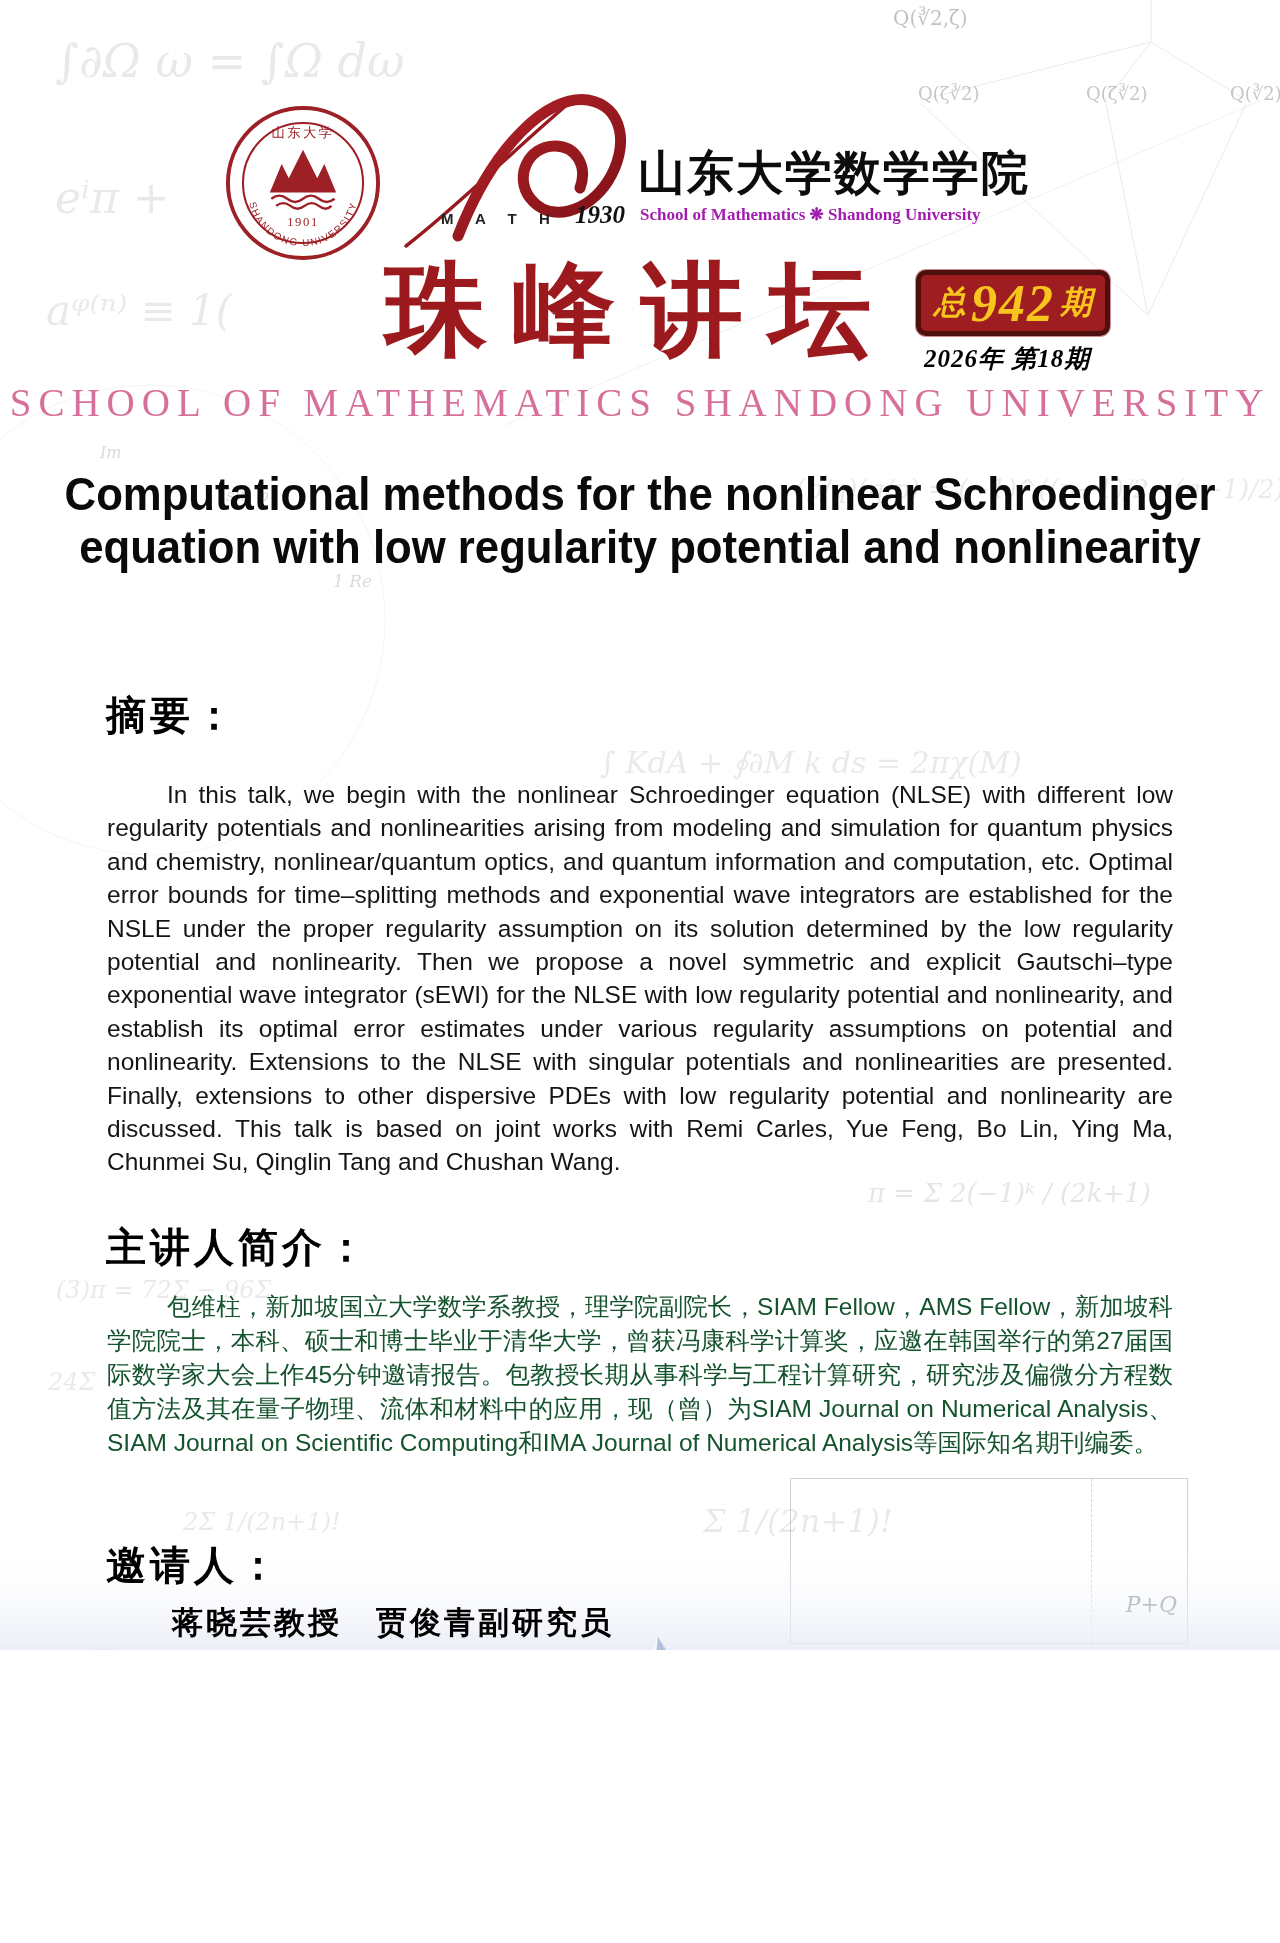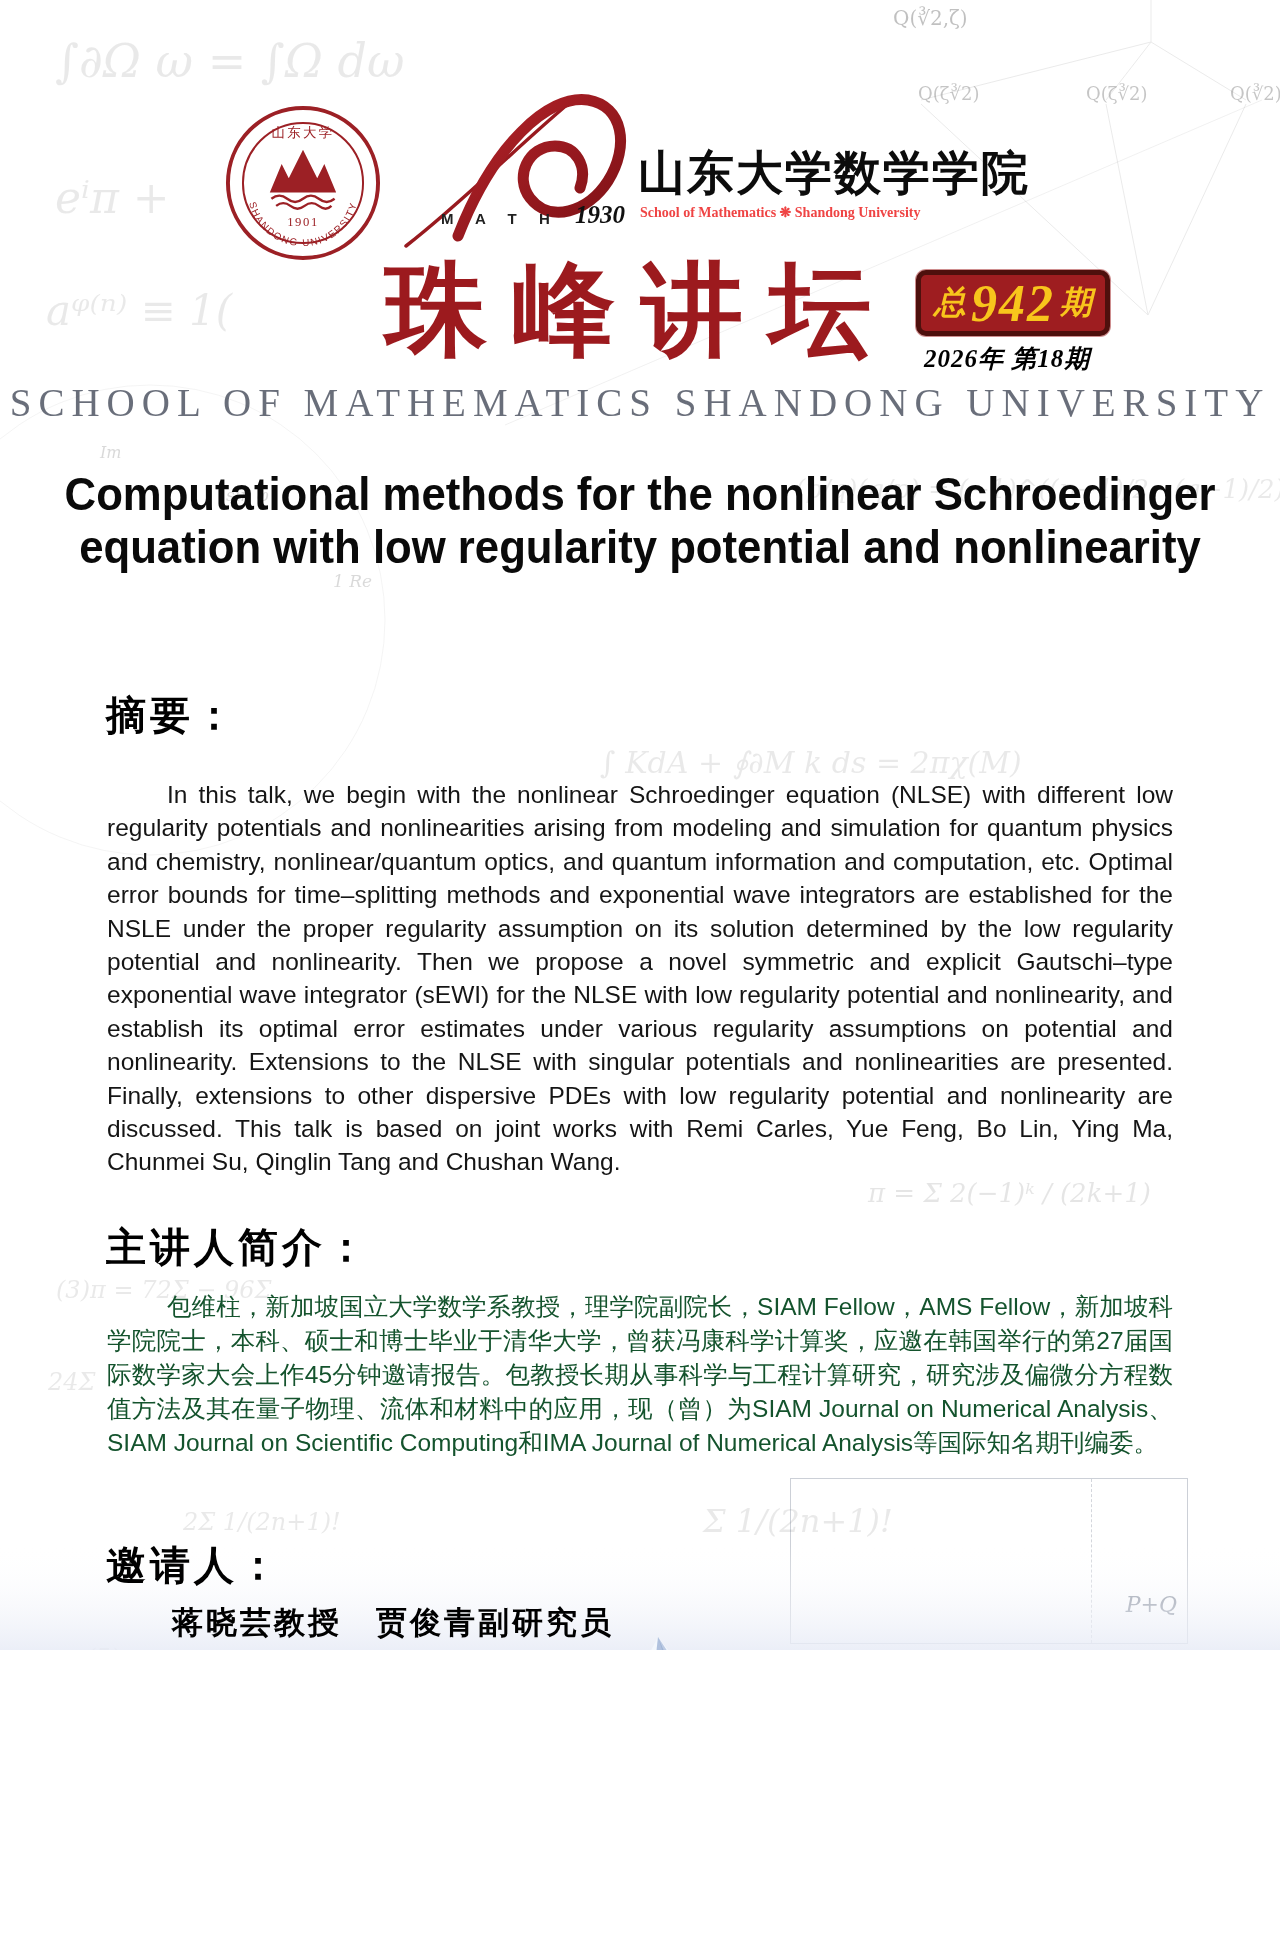--- a/index.html
+++ b/index.html
@@ -38,40 +38,40 @@
   
   .seal{position:absolute;left:224px;top:104px;width:158px;height:158px;}
   .mathlogo{position:absolute;left:398px;top:86px;width:250px;height:165px;}
   .math-letters{position:absolute;left:441px;top:210px;font-size:15px;font-weight:700;
                 letter-spacing:9px;color:#222;}
   .tag-year{position:absolute;left:575px;top:201px;font-family:"Liberation Serif",serif;
             font-style:italic;font-weight:700;font-size:25px;color:#101010;}
   .school-cn{position:absolute;left:638px;top:142px;font-size:47px;font-weight:700;
              letter-spacing:2px;color:#0c0c0c;}
   .school-en{position:absolute;left:640px;top:204px;font-family:"Liberation Serif",serif;
-             font-weight:700;font-size:14px;color:#ef4444;}
+             font-weight:700;font-size:17px;color:#a21caf;}
 
   
   .forum-name{position:absolute;left:385px;top:258px;font-size:102px;line-height:1;font-weight:900;
               color:#9c1a1e;letter-spacing:26px;font-family:"DejaVu Serif",serif;}
   .badge{position:absolute;left:916px;top:270px;width:194px;height:66px;background:#9e1d20;
          border:5px solid #4e100d;border-radius:10px;box-sizing:border-box;
          display:flex;align-items:center;justify-content:center;gap:5px;
          box-shadow:0 0 0 1px rgba(158,29,32,.5);}
   .badge .pfx,.badge .sfx{font-size:32px;color:#f8c51c;font-weight:900;font-style:italic;
          font-family:"DejaVu Serif",serif;}
   .badge .num{font-size:52px;color:#f8c51c;font-weight:900;font-style:italic;
          font-family:"Liberation Serif",serif;letter-spacing:2px;}
   .issue{position:absolute;left:893px;top:342px;width:228px;text-align:center;font-size:25px;
          font-weight:900;font-style:italic;font-family:"Liberation Serif",serif;color:#000;letter-spacing:1px;}
 
   
   .watermark{position:absolute;top:380px;left:50%;transform:translateX(-50%);white-space:nowrap;
              font-family:"Liberation Serif",serif;font-size:39px;letter-spacing:7px;
-             color:#0f172a;opacity:.62;}
+             color:#be185d;opacity:.62;}
 
   
   .talk-title{position:absolute;top:468px;left:0;width:1280px;text-align:center;font-weight:700;
               font-size:46px;line-height:53px;color:#0a0a0a;transform:scaleX(.95);}
   .speaker{position:absolute;top:616px;left:0;width:1280px;text-align:center;font-size:42px;
            font-weight:900;letter-spacing:8px;color:#000;font-family:"DejaVu Serif",serif;}
 
   
   .sec-heading{position:absolute;left:106px;font-size:40px;font-weight:900;color:#000;
                letter-spacing:4px;font-family:"DejaVu Serif",serif;}

